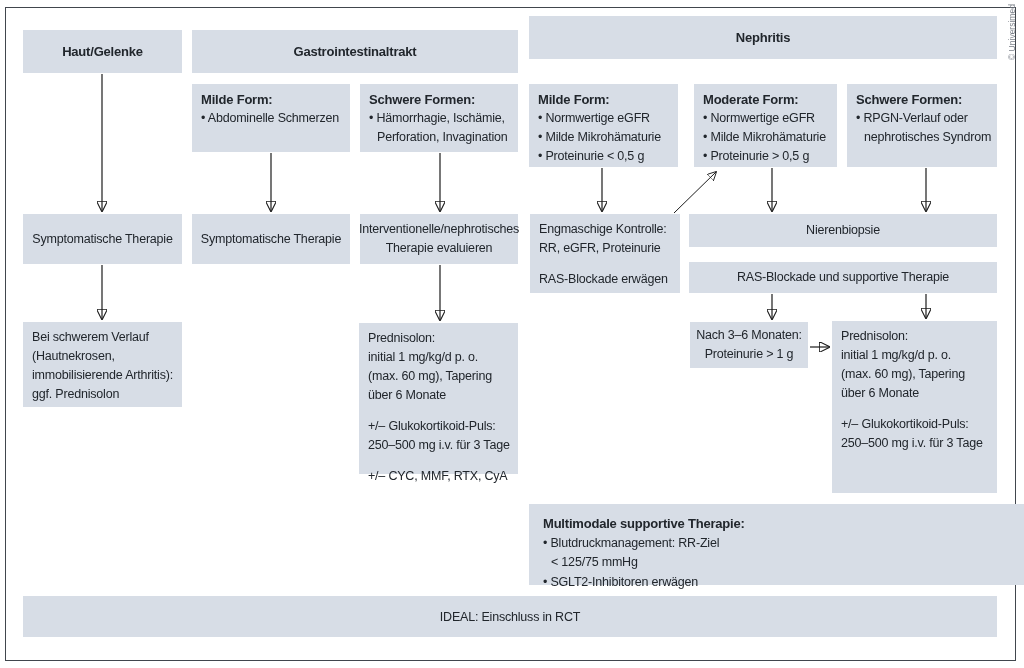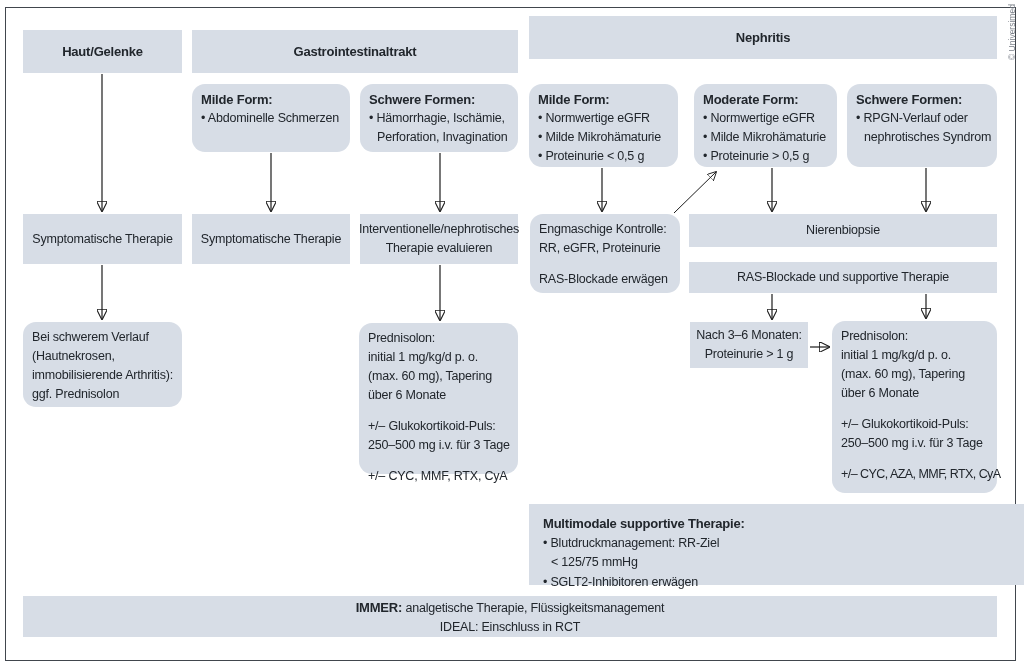--- a/index.html
+++ b/index.html
@@ -13,21 +13,21 @@
   }
   .box {
     position:absolute; background:#d7dde6; box-sizing:border-box;
     font-size:12.5px; line-height:19px; letter-spacing:-0.2px; color:#21262c;
   }
   .box div { white-space:nowrap; }
   .center {
     display:flex; flex-direction:column; justify-content:center; align-items:center;
     text-align:center;
   }
-  .pad { padding:6px 16px 0 9px;border-radius:13px; }
+  .pad { padding:6px 16px 0 9px; }
   .t { font-weight:700; font-size:13px; }
   .hdr { font-weight:700; font-size:13px; }
   .indent { padding-left:8px; }
   .gap { margin-top:12px; }
   .tight { letter-spacing:-0.55px; }
   .arrows { position:absolute; left:0; top:0; width:1024px; height:668px; }
   .arrows line, .arrows path { stroke:#1c1c1c; fill:none; }
   .copyright {
     position:absolute; left:1007px; top:60px; transform:rotate(-90deg);
     transform-origin:0 0; font-size:8.5px; color:#7c818a; white-space:nowrap;
@@ -142,34 +142,30 @@
     <div>Nach 3–6 Monaten:</div>
     <div>Proteinurie &gt; 1 g</div>
   </div>
   <div class="box pad" style="left:832px;top:321px;width:165px;height:172px">
     <div>Prednisolon:</div>
     <div>initial 1 mg/kg/d p. o.</div>
     <div>(max. 60 mg), Tapering</div>
     <div>über 6 Monate</div>
     <div class="gap">+/– Glukokortikoid-Puls:</div>
     <div>250–500 mg i.v. für 3 Tage</div>
-    <div class="gap tight">+/– CYC, AZA, MMF, RTX, CyA</div>
   </div>
 
   <div class="box supportive" style="left:529px;top:504px;width:564px;height:81px">
     <div class="sup-left">
       <div class="t">Multimodale supportive Therapie:</div>
       <div>• Blutdruckmanagement: RR-Ziel</div>
       <div class="indent">&lt; 125/75 mmHg</div>
       <div>• SGLT2-Inhibitoren erwägen</div>
     </div>
   </div>
 
   <div class="box center always" style="left:23px;top:596px;width:974px;height:41px">
-    <div>
-      <span class="t">IMMER:</span><span> analgetische Therapie, Flüssigkeitsmanagement</span>
-    </div>
     <div>IDEAL: Einschluss in RCT</div>
   </div>
 
   <div class="copyright">© Universimed</div>
 
 </div>
 
 </body></html>

